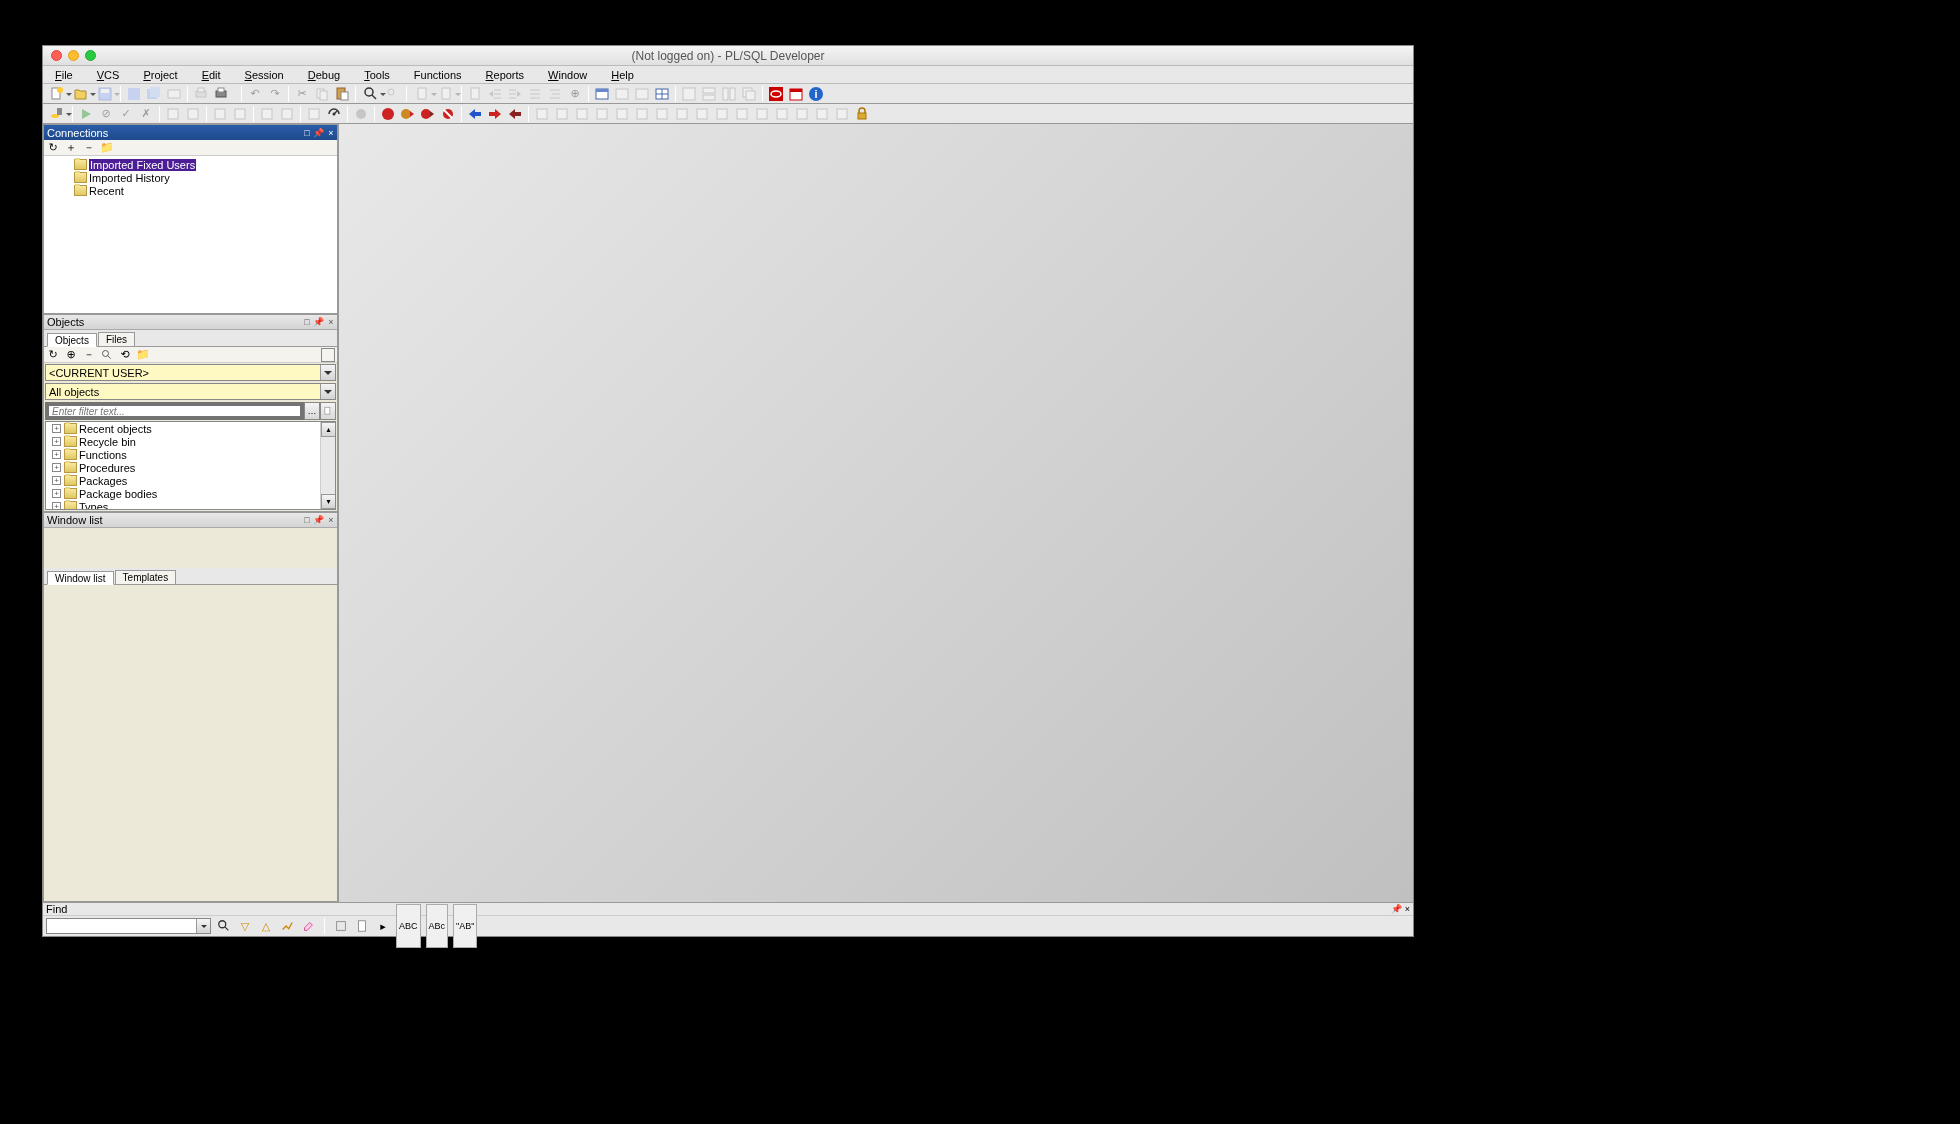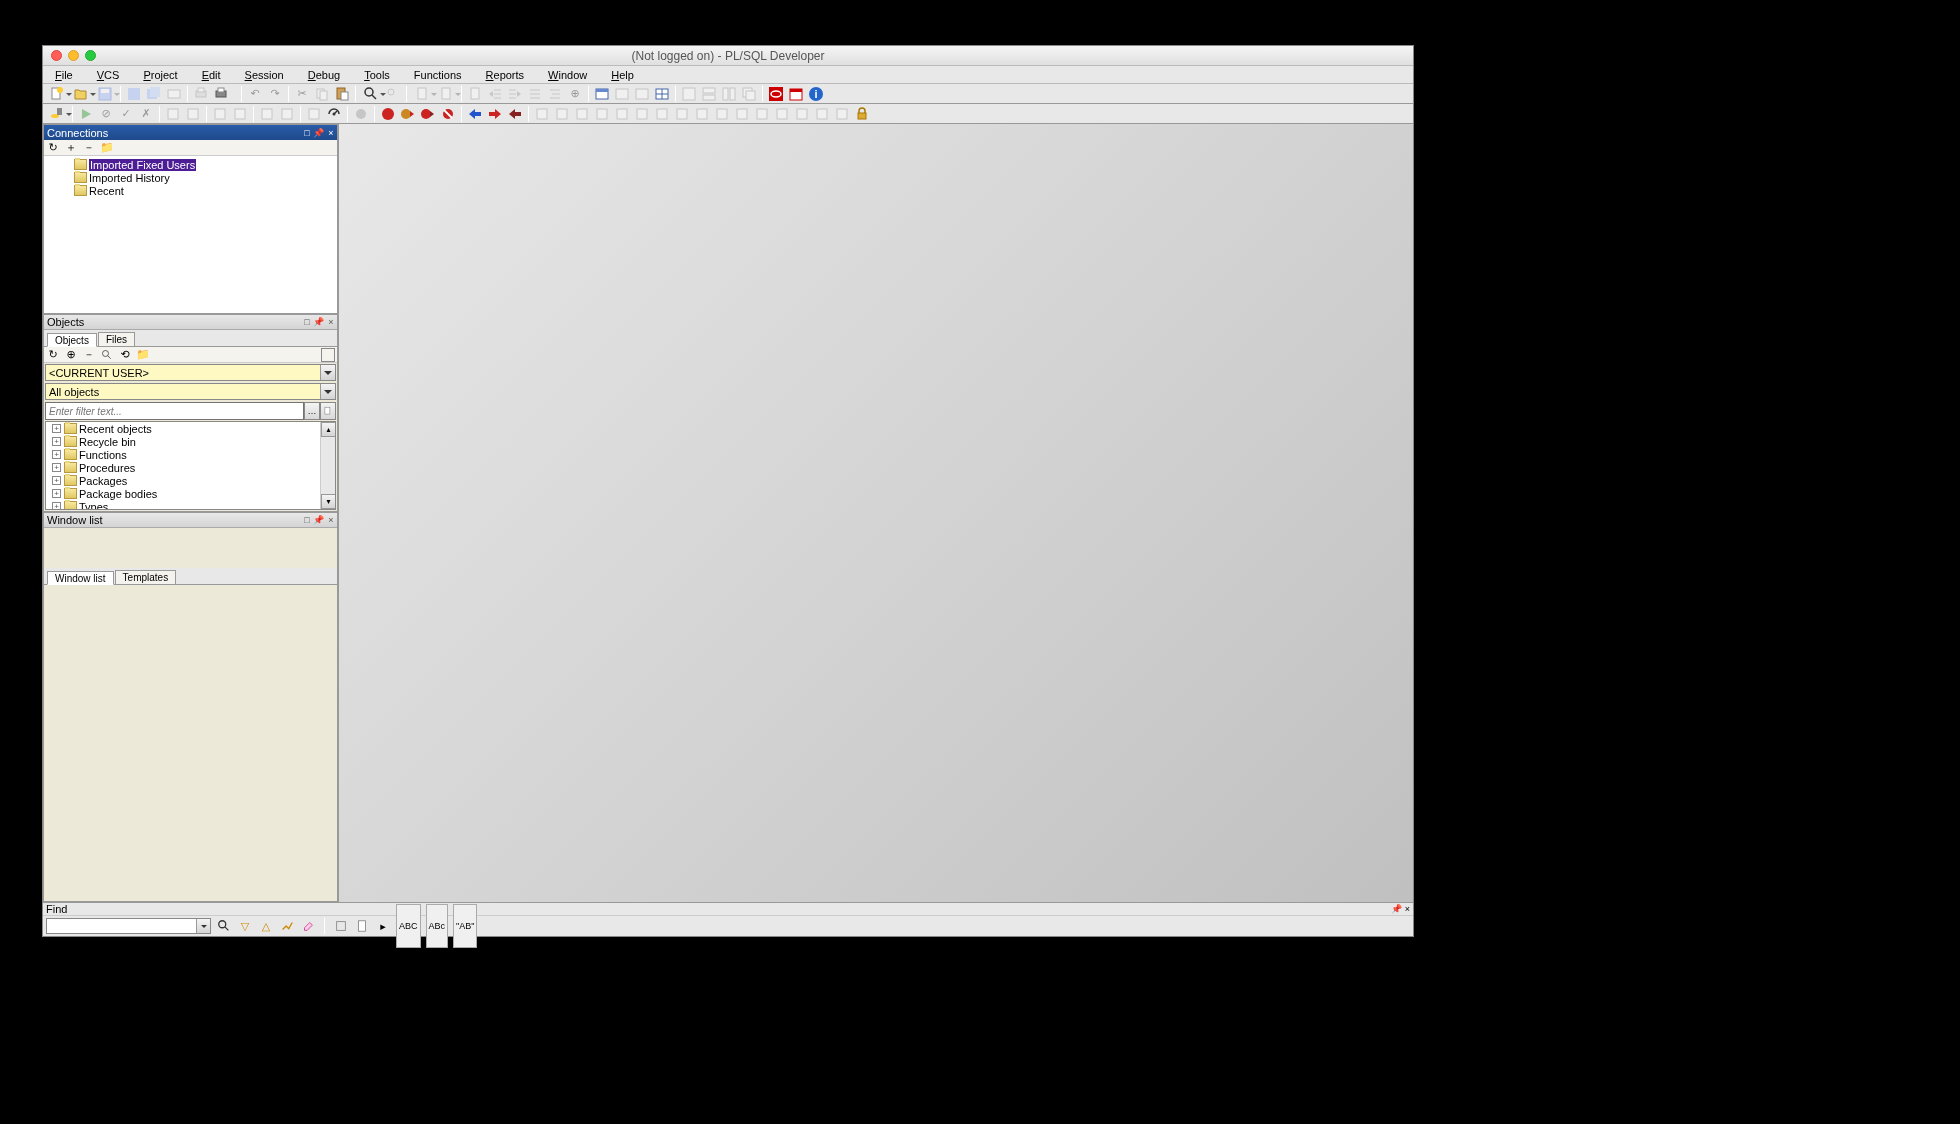--- a/index.html
+++ b/index.html
@@ -39,21 +39,21 @@
 .folder-icon { width: 13px; height: 11px; background: linear-gradient(to bottom, #f8e8a0, #e0c860); border: 0.5px solid #b89840; margin-right: 2px; position: relative; }
 .folder-icon::before { content: ''; position: absolute; top: -2px; left: 0; width: 5px; height: 2px; background: #e8d880; }
 .tree-item.selected .label { background: #4c1d95; color: #fff; padding: 0 1px; }
 .tabs { display: flex; background: #e8e8e8; border-bottom: 1px solid #999; height: 17px; padding-top: 2px; padding-left: 3px; }
 .tab { padding: 1px 7px; border: 1px solid #999; border-bottom: none; background: #f4f3ee; font-size: 10px; margin-right: 1px; cursor: default; }
 .tab.active { background: #fff; position: relative; top: 1px; border-bottom: 1px solid #fff; }
 .combo { height: 17px; border: 1px solid #888; background: #fef9c3; display: flex; align-items: center; padding-left: 3px; font-size: 10px; position: relative; margin: 1px; }
 .combo .dd-arrow { position: absolute; right: 0; top: 0; width: 15px; height: 100%; background: linear-gradient(to bottom,#f4f4f4,#d4d4d4); border-left: 1px solid #999; display: flex; align-items: center; justify-content: center; }
 .combo .dd-arrow::after { content: ''; border-left: 4px solid transparent; border-right: 4px solid transparent; border-top: 4px solid #333; }
 .filter-row { display: flex; margin: 1px; height: 18px; }
-.filter-input { flex: 1; border: 1px solid #737373; background: #fff; color: #999; font-style: italic; padding-left: 3px; font-size: 10px; }
+.filter-input { flex: 1; border: 4px solid #737373; background: #fff; color: #999; font-style: italic; padding-left: 3px; font-size: 10px; }
 .filter-btns { display: flex; }
 .filter-btn { width: 16px; height: 18px; border: 1px solid #888; background: linear-gradient(to bottom,#f4f4f4,#d8d8d8); display: flex; align-items: center; justify-content: center; font-size: 9px; }
 .obj-tree { flex: 1; background: #fff; border: 1px solid #888; margin: 0 1px 1px 1px; overflow: hidden; position: relative; }
 .obj-tree .scrollbar { position: absolute; right: 0; top: 0; width: 15px; height: 100%; background: #e8e8e8; border-left: 1px solid #ccc; }
 .scrollbar .sb-btn { width: 15px; height: 15px; background: linear-gradient(to bottom,#f4f4f4,#d4d4d4); border: 1px solid #999; display: flex; align-items: center; justify-content: center; font-size: 8px; }
 .scrollbar .sb-btn.down { position: absolute; bottom: 0; }
 .content-area { flex: 1; background: linear-gradient(135deg, #e8e8e8 0%, #c0c0c0 100%); }
 .find-panel { border-top: 1px solid #999; background: #e8e8e8; }
 .find-header { height: 13px; border-bottom: 1px solid #ccc; display: flex; align-items: center; padding-left: 3px; font-size: 10px; justify-content: space-between; gap: 16px; }
 .find-header .ctls { display: flex; gap: 2px; margin-right: 3px; }

